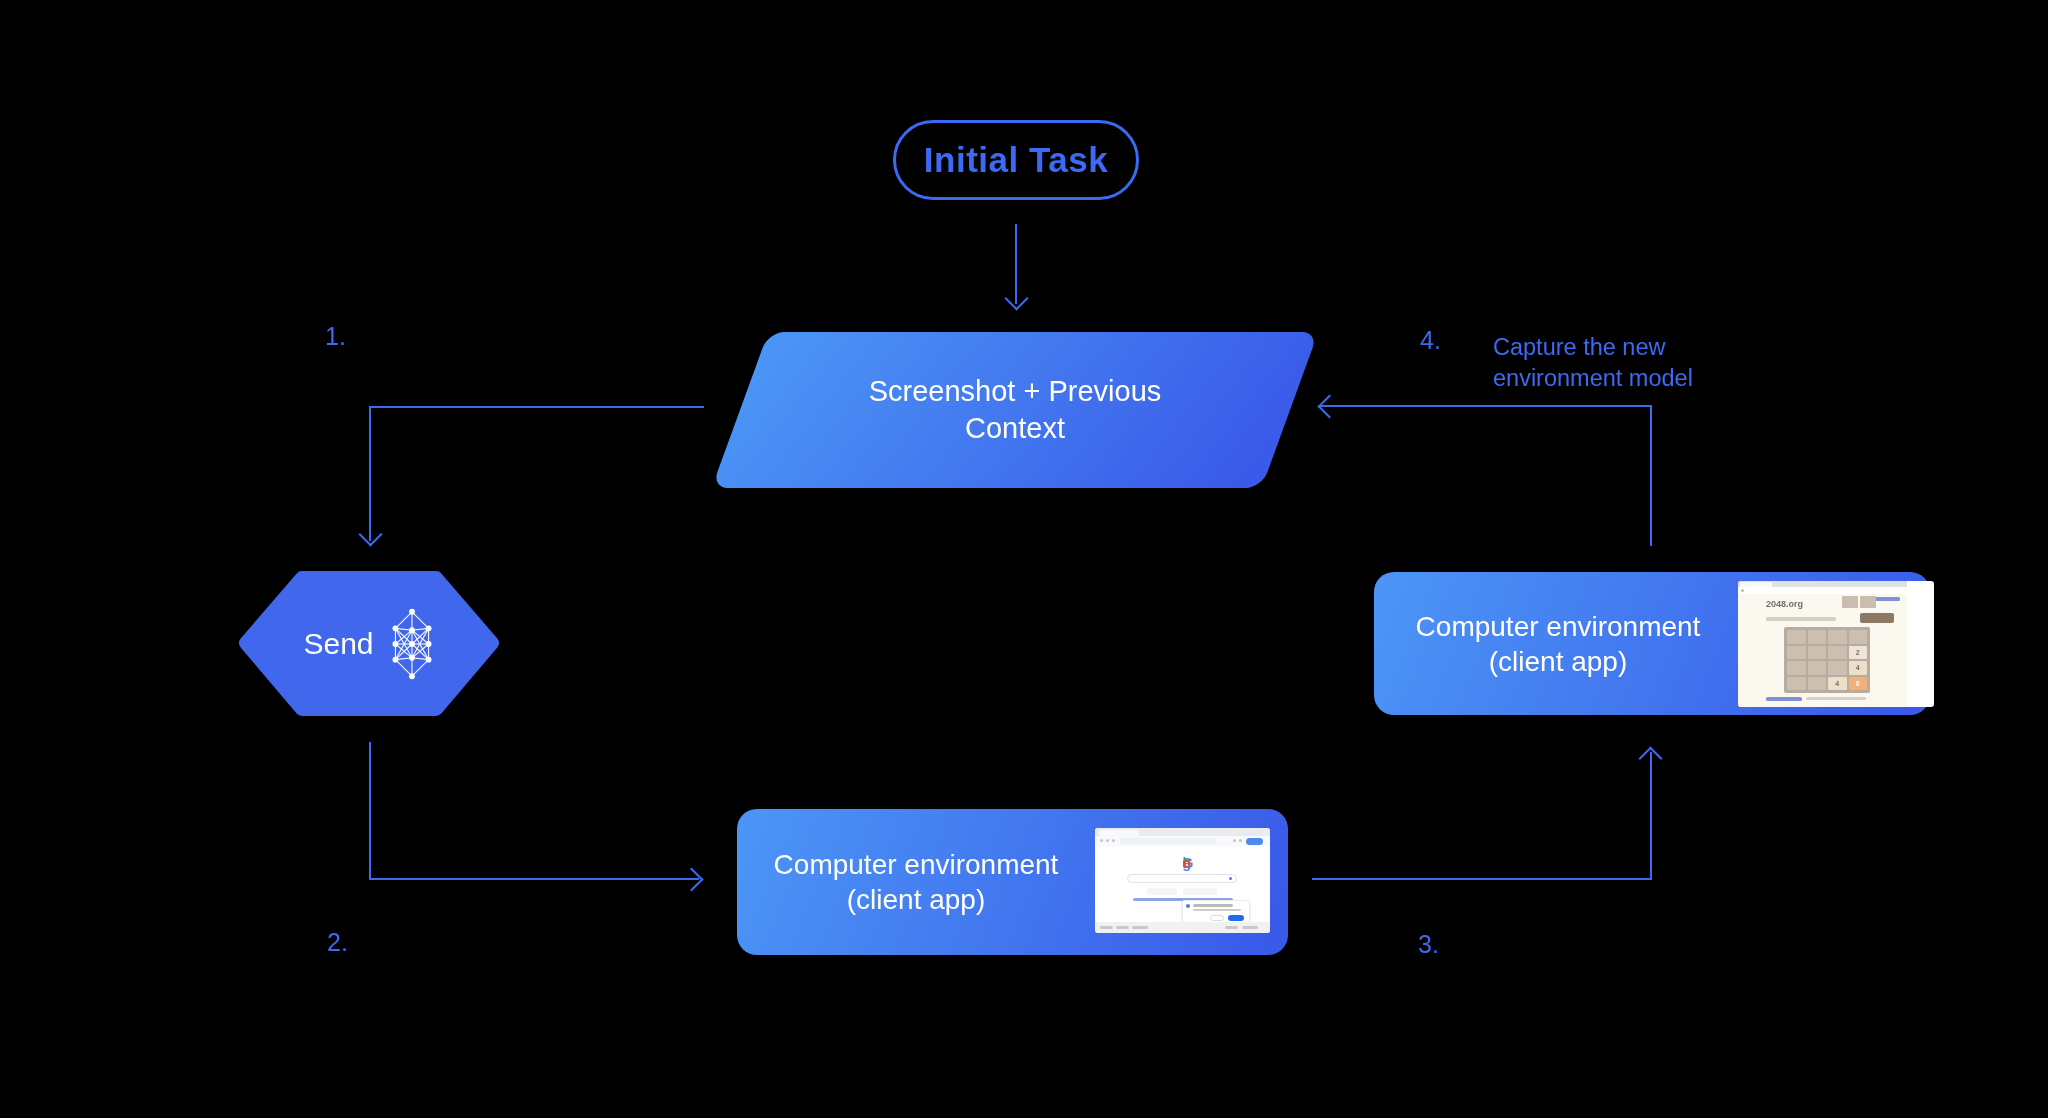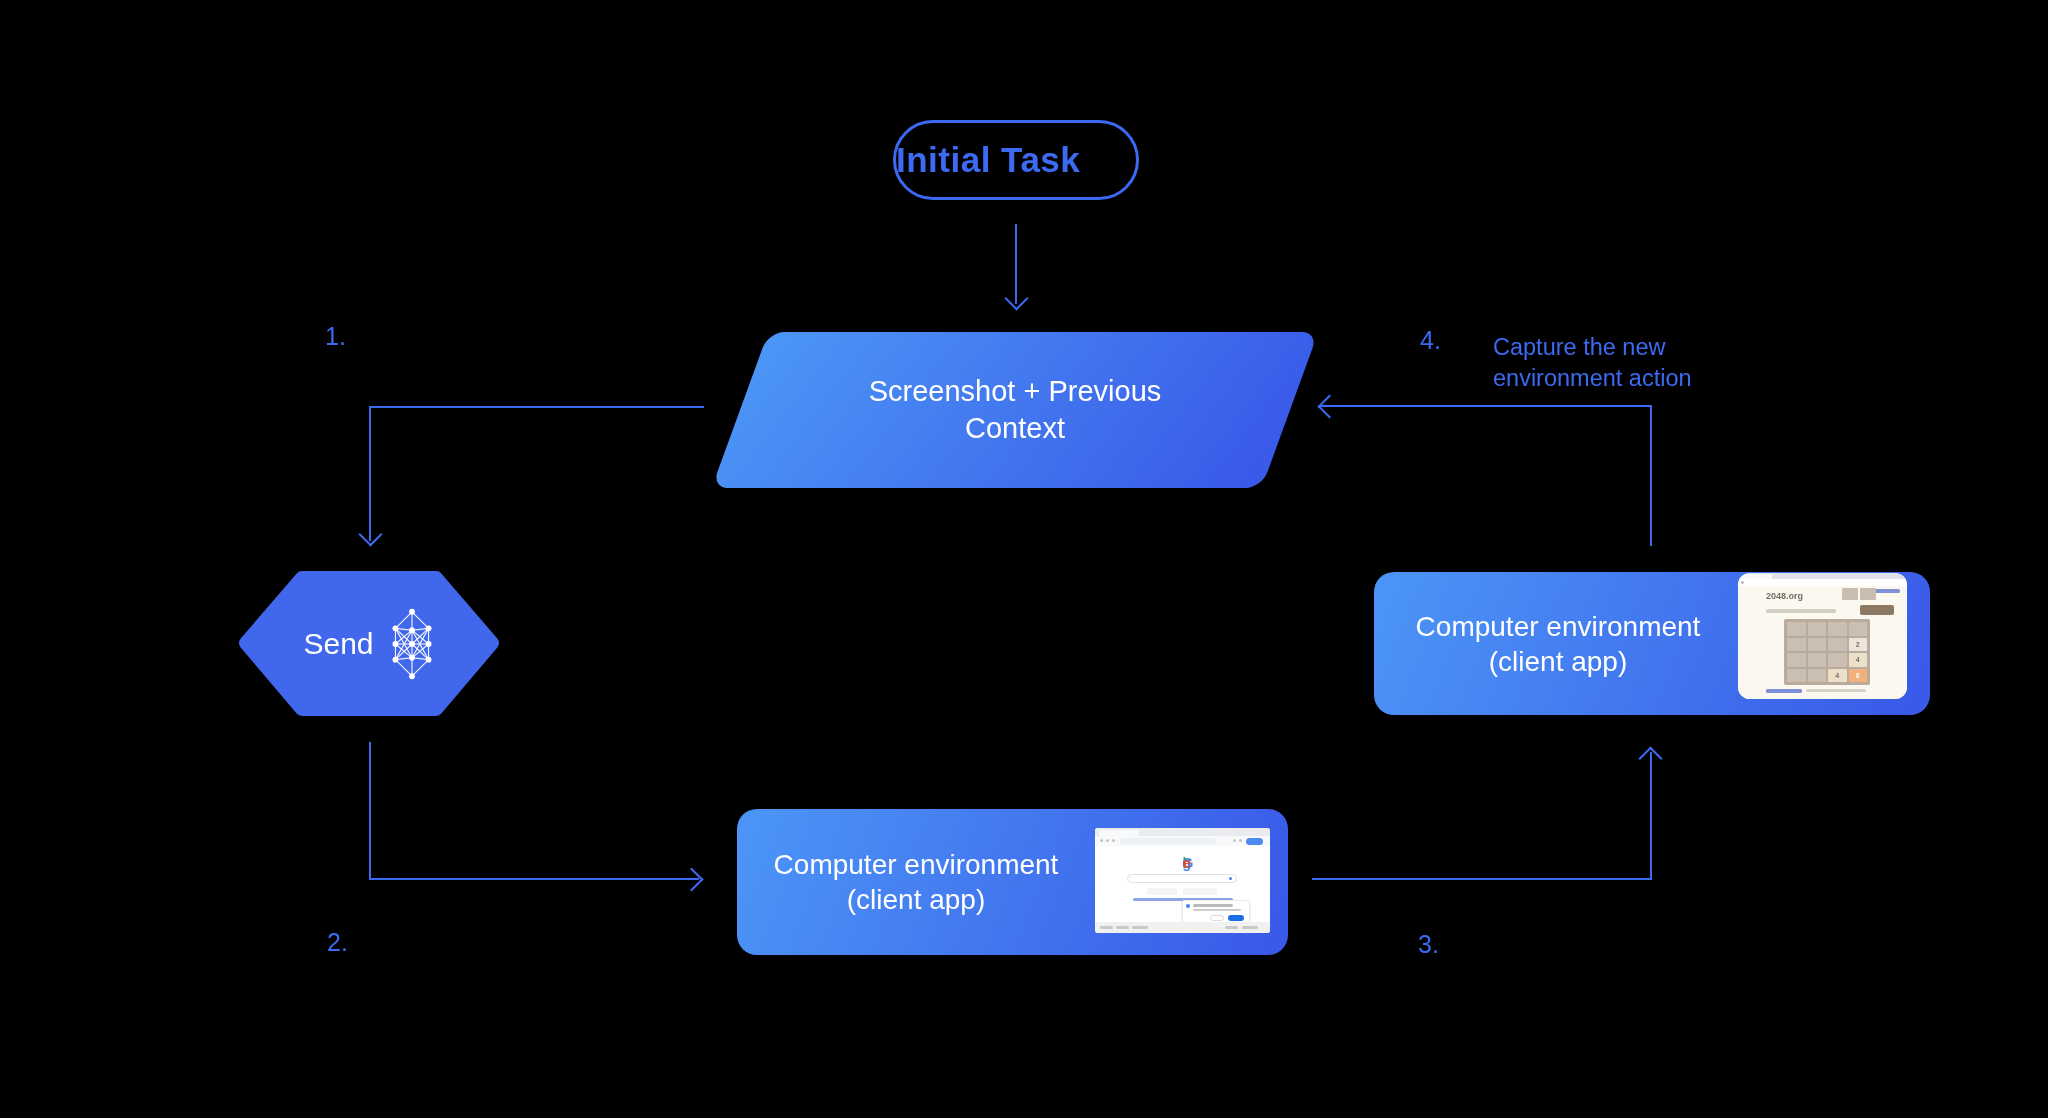--- a/index.html
+++ b/index.html
@@ -19,21 +19,21 @@
   .line{position:absolute;background:var(--accent);}
   .chev{position:absolute;width:15px;height:15px;
         border-right:2.5px solid var(--accent);border-bottom:2.5px solid var(--accent);}
   .chev.down{transform:rotate(45deg);}
   .chev.right{transform:rotate(-45deg);}
   .chev.left{transform:rotate(135deg);}
   .chev.up{transform:rotate(-135deg);}
   
   .pill{
     position:absolute;left:893px;top:120px;width:246px;height:80px;box-sizing:border-box;
-    border:3px solid var(--accent);border-radius:42px;display:flex;align-items:center;justify-content:flex-start;
+    border:3px solid var(--accent);border-radius:42px;display:flex;align-items:center;justify-content:center;
     color:var(--accent);font-size:35px;font-weight:600;letter-spacing:.5px;
   }
   .para{
     position:absolute;left:740px;top:332px;width:550px;height:156px;
     transform:skewX(-20deg);border-radius:16px;
     background:linear-gradient(112deg,var(--grad-start) 0%,var(--grad-end) 95%);
   }
   .para-label{
     position:absolute;left:740px;top:332px;width:550px;height:156px;
     display:flex;align-items:center;justify-content:center;text-align:center;
@@ -203,21 +203,21 @@
   <div class="line" style="left:1650px;top:752px;width:2px;height:128px;"></div>
   <div class="chev up" style="left:1642px;top:750px;"></div>
 
   <div class="step-num" style="left:1418px;top:930px;">3.</div>
 
   <div class="envbox" style="left:1374px;top:572px;width:556px;height:143px;">
     <div class="title" style="left:14px;width:340px;">
       <span>Computer environment (client app)</span>
     </div>
 
-    <div class="mini" style="left:364px;top:1px;width:169px;height:126px;border-radius:12px;position:absolute;">
+    <div class="mini" style="left:364px;top:9px;width:196px;height:126px;border-radius:3px;position:absolute;">
       <div style="left:0;top:0;width:169px;height:6px;background:#dee1e6;"></div>
       <div style="left:2px;top:1px;width:32px;height:5px;background:#f8f9fa;border-radius:1px 1px 0 0;"></div>
       <div style="left:0;top:6px;width:169px;height:7px;background:#ffffff;"></div>
       <div style="left:3px;top:8px;width:3px;height:3px;border-radius:50%;background:#b9bcc0;"></div>
       <div style="left:0;top:13px;width:169px;height:113px;background:#faf8ef;"></div>
       <div class="mbar" style="left:124px;top:16px;width:38px;height:3.5px;background:#8091d6;"></div>
       <div style="left:28px;top:18px;font-size:9px;font-weight:700;color:#776e65;">2048.org</div>
       <div style="left:104px;top:15px;width:16px;height:12px;background:#c9bdb0;border-radius:1px;"></div>
       <div style="left:122px;top:15px;width:16px;height:12px;background:#c9bdb0;border-radius:1px;"></div>
       <div class="mbar" style="left:28px;top:36px;width:70px;height:3.5px;background:#d4cec5;"></div>
@@ -245,16 +245,16 @@
     </div>
   </div>
 
   <div class="line" style="left:1650px;top:406px;width:2px;height:140px;"></div>
   <div class="line" style="left:1320px;top:405px;width:332px;height:2px;"></div>
   <div class="chev left" style="left:1321px;top:398px;"></div>
 
   <div class="step-num" style="left:1420px;top:326px;">4.</div>
   <div class="step-text" style="left:1493px;top:308px;margin-top:24px;">
     <div>Capture the new</div>
-    <div>environment action</div>
+    <div>environment model</div>
   </div>
 
 </div>
 
 </body></html>

